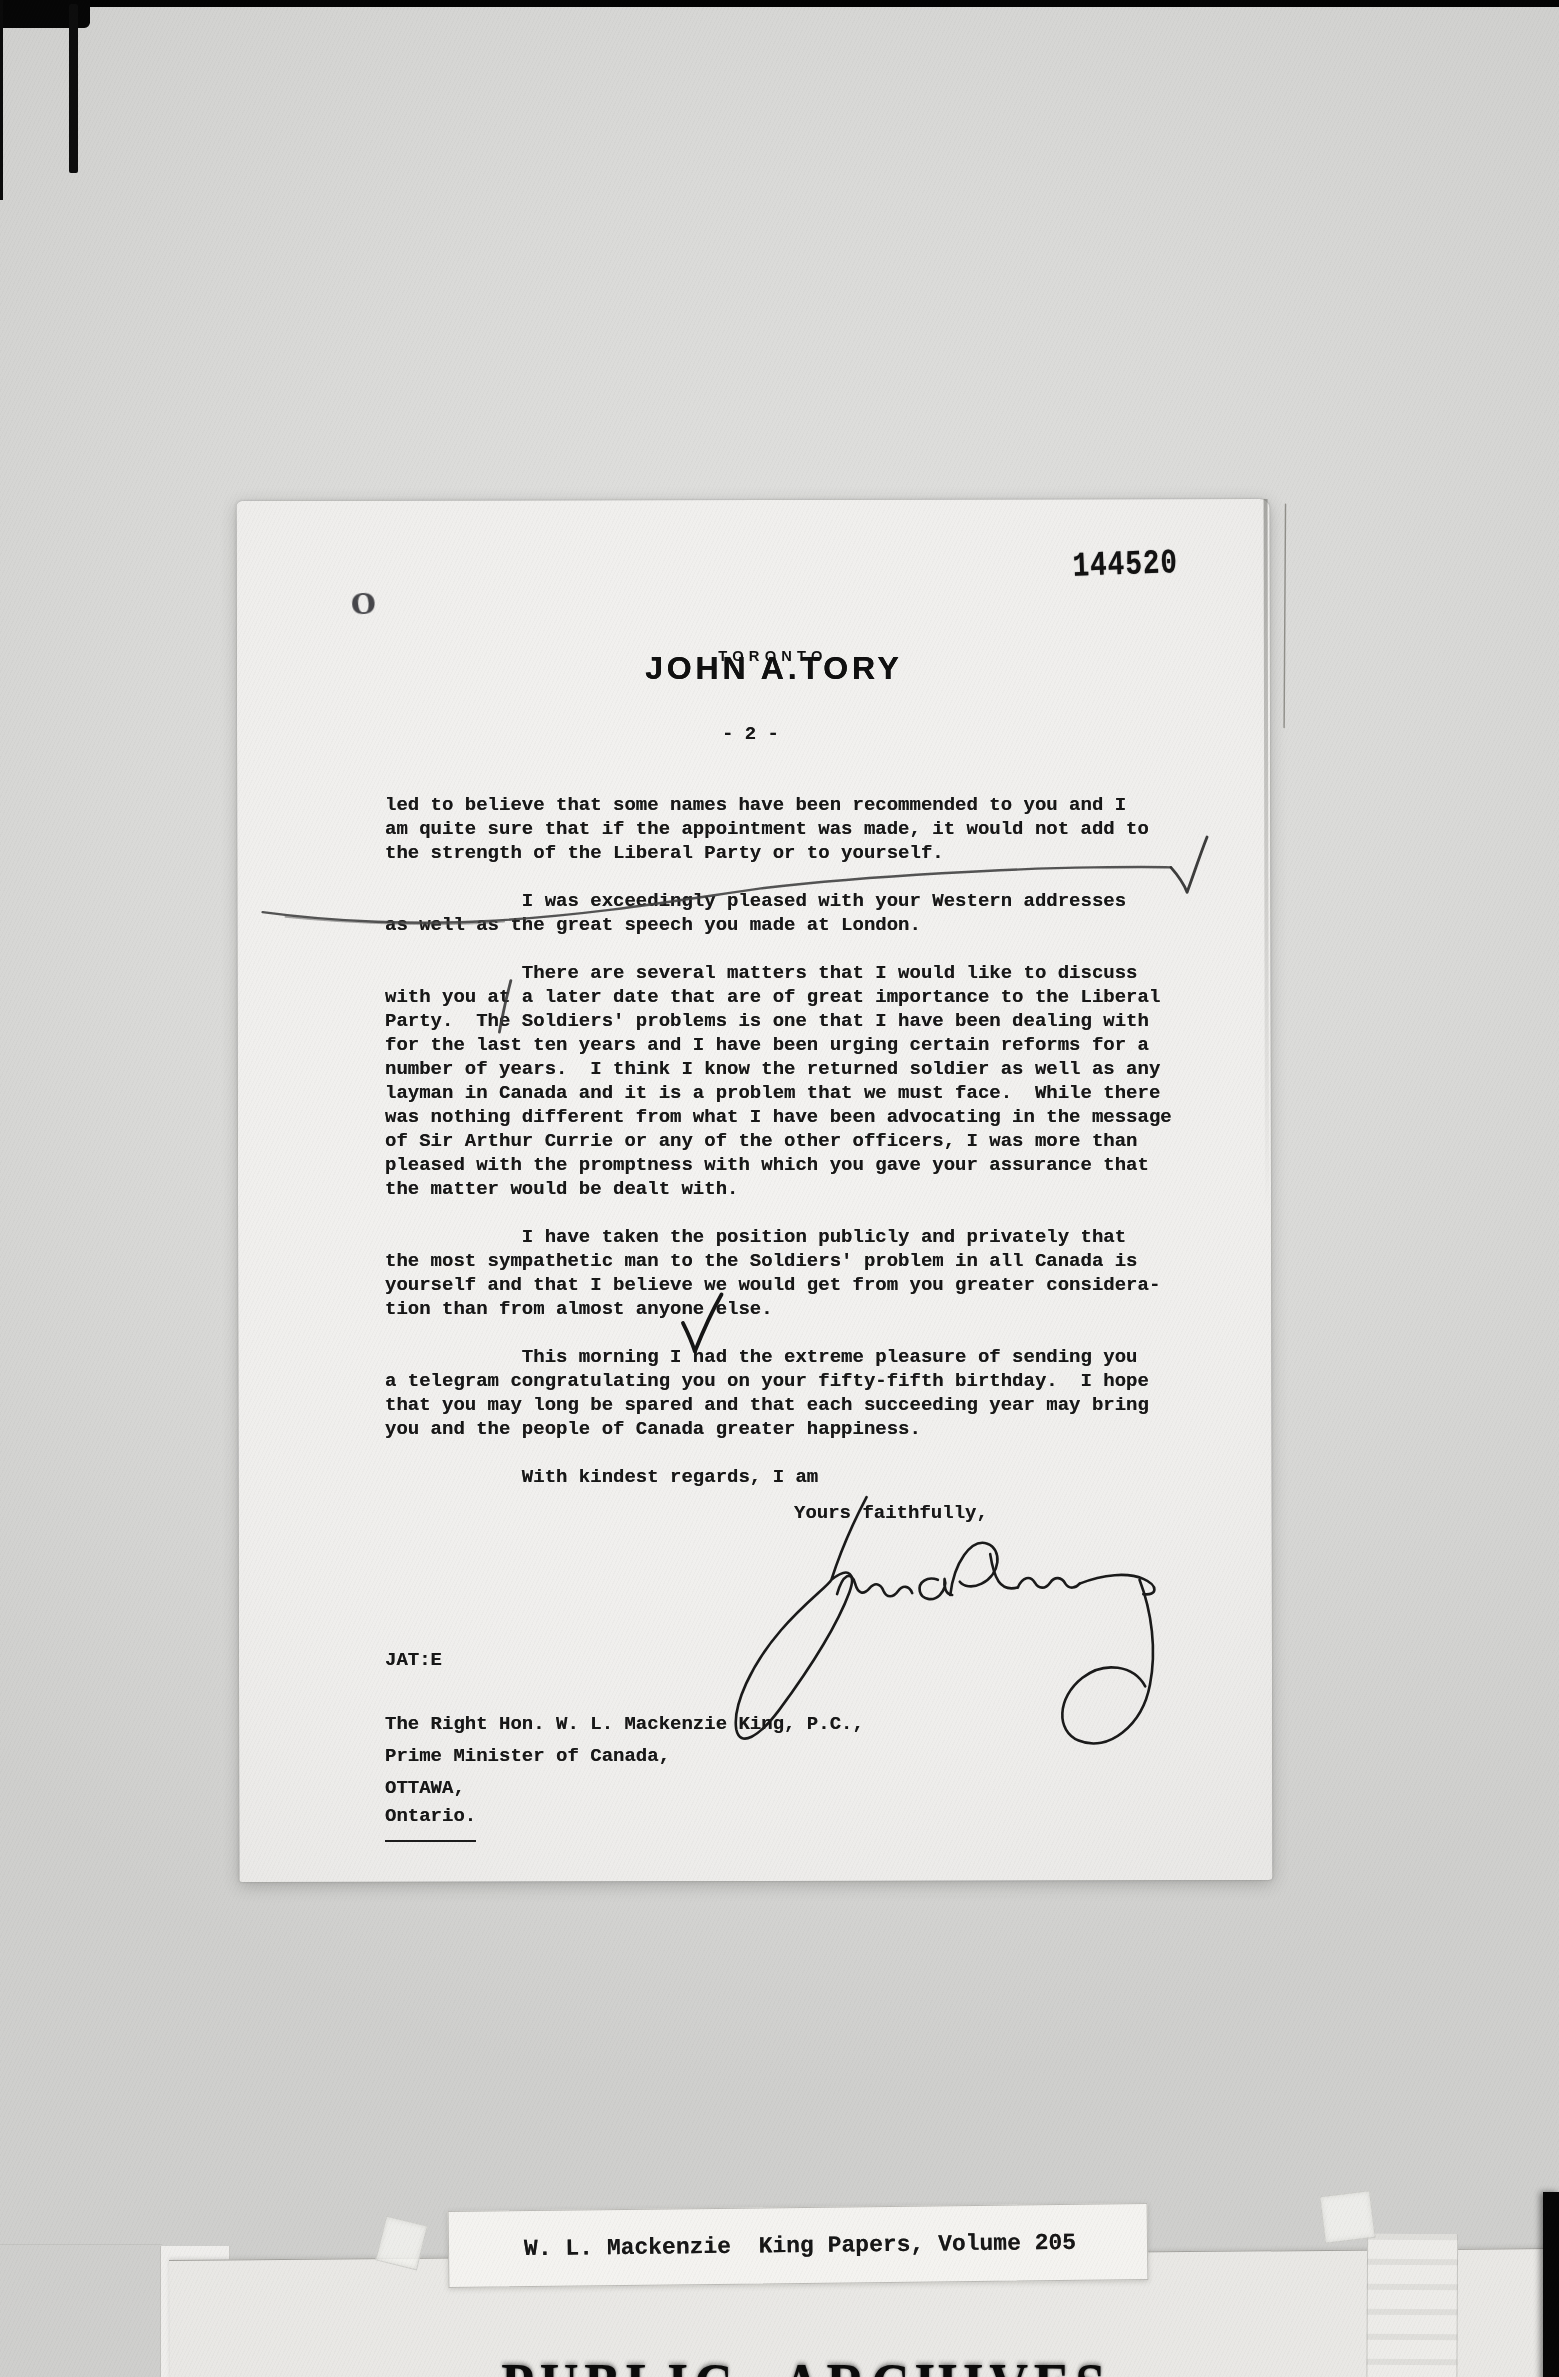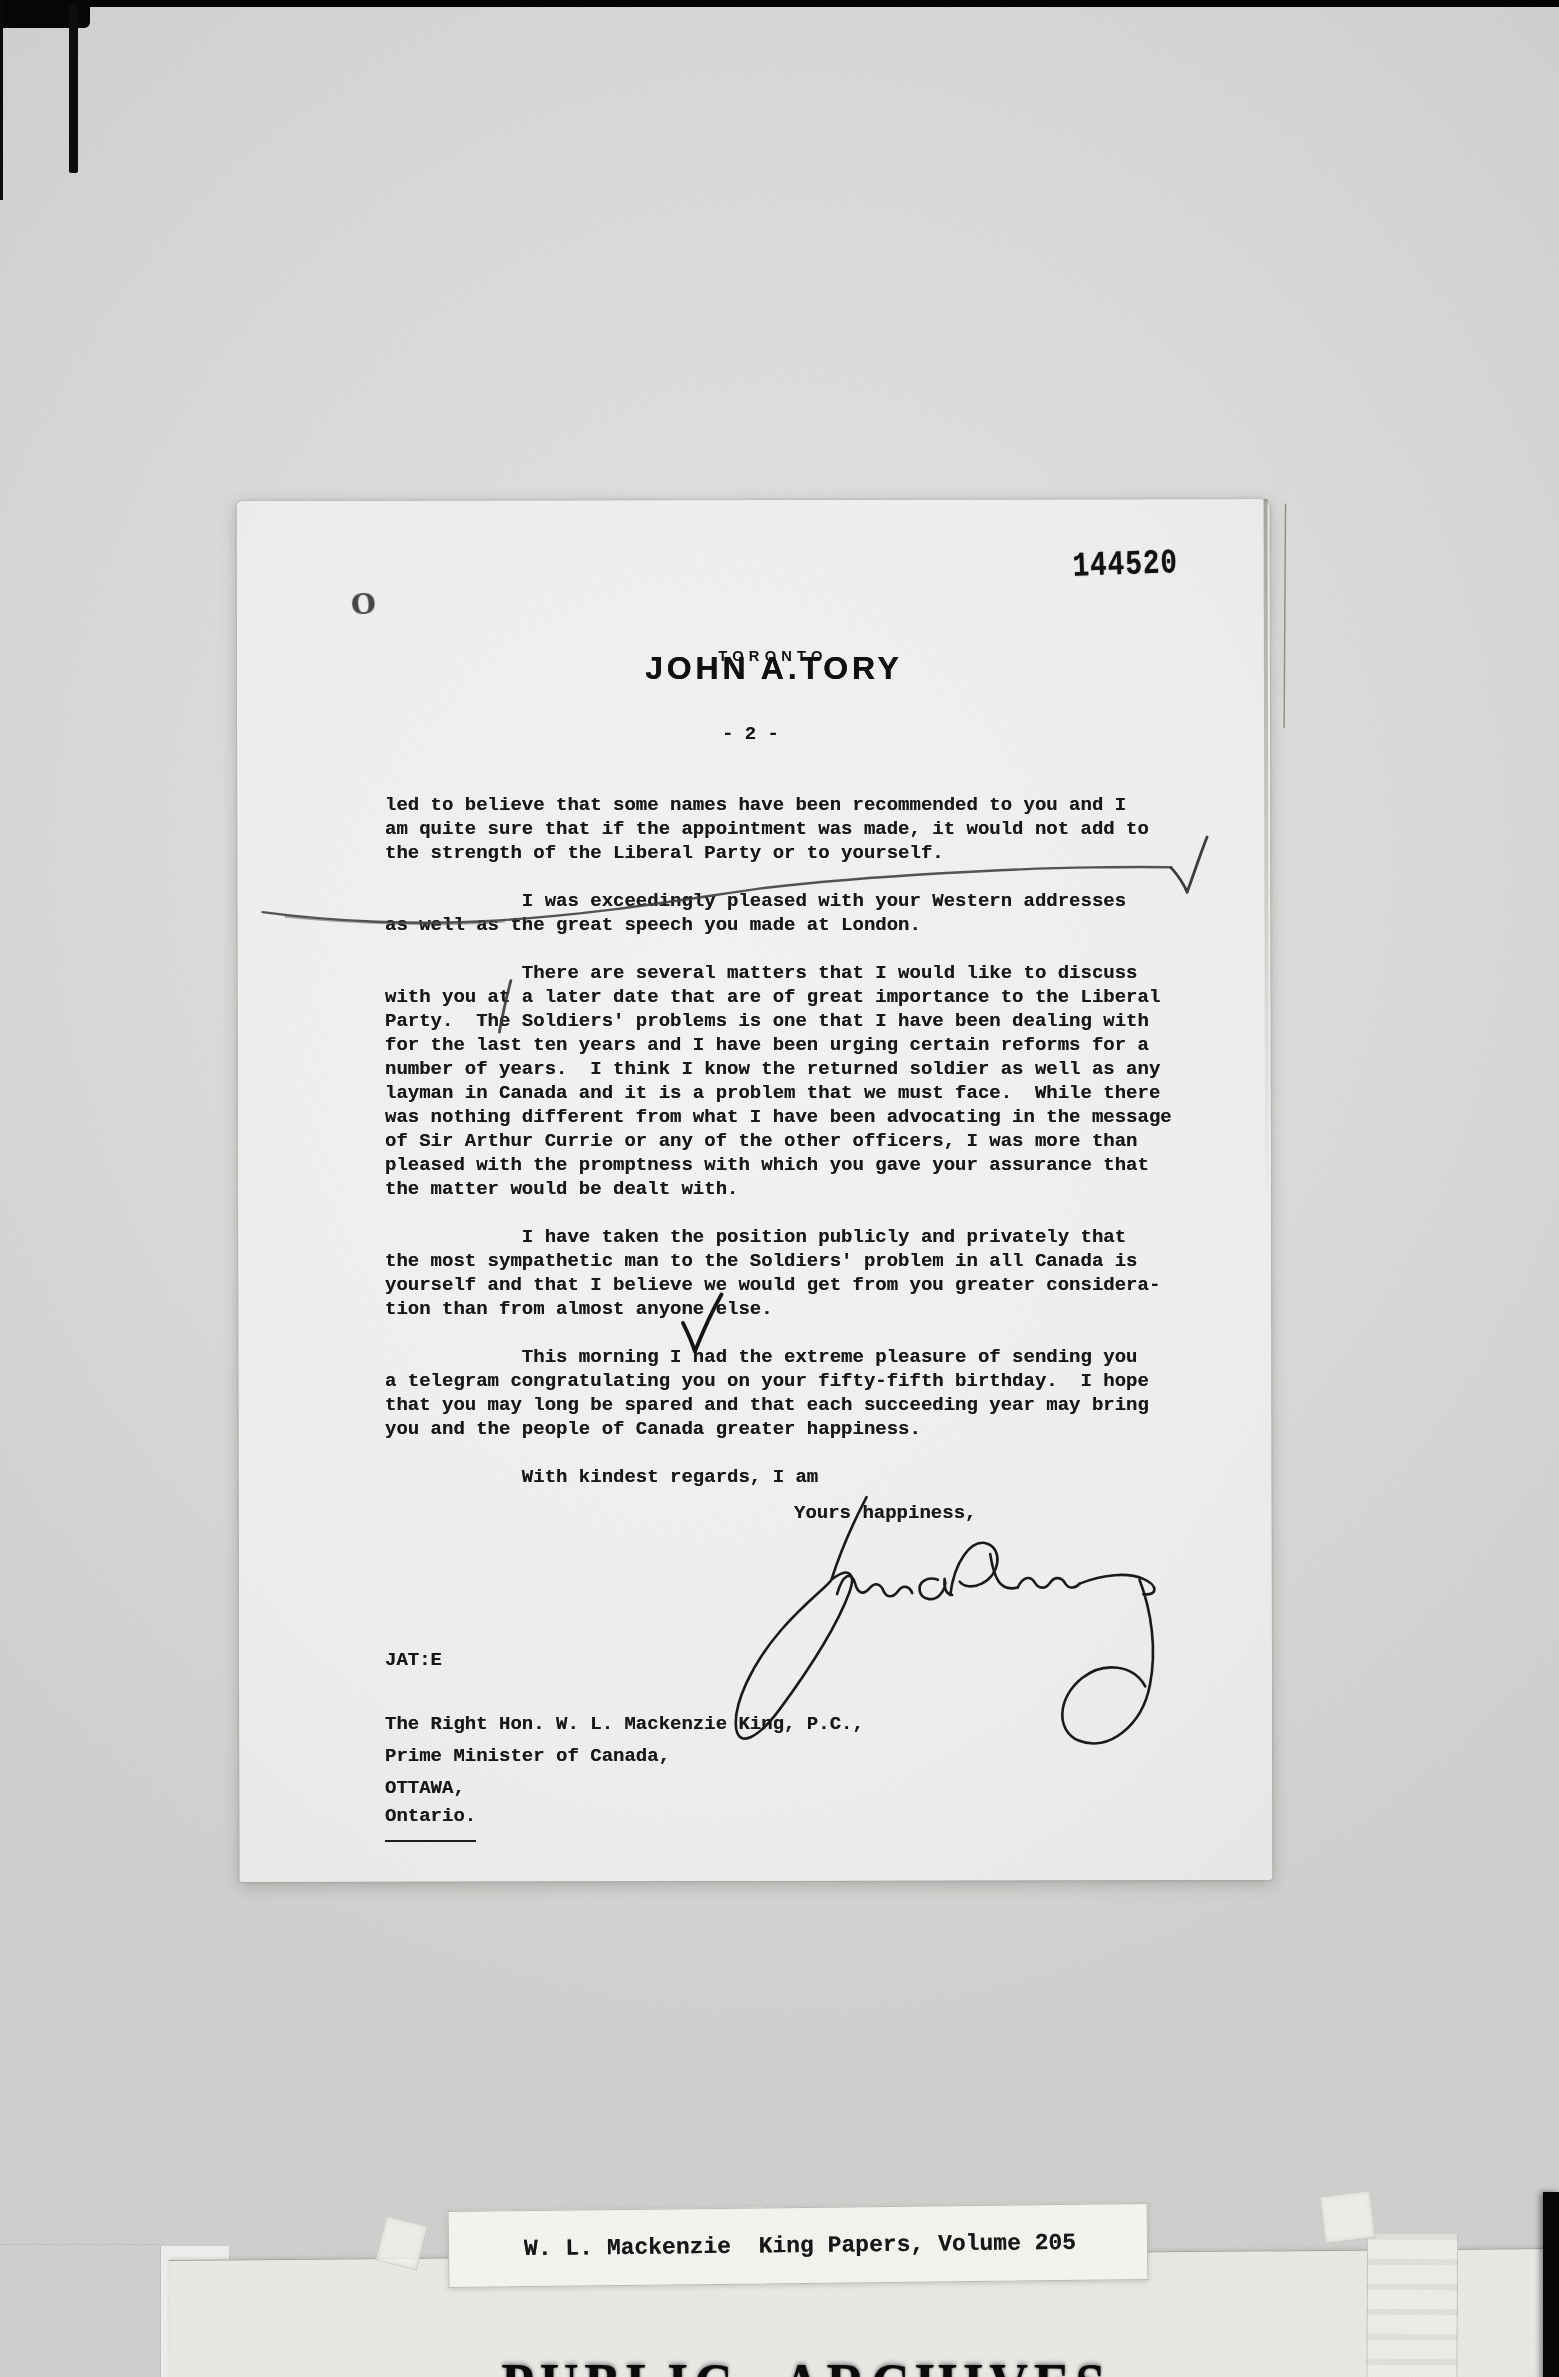--- a/index.html
+++ b/index.html
@@ -120,21 +120,21 @@
 yourself and that I believe we would get from you greater considera-
 tion than from almost anyone else.
 
             This morning I had the extreme pleasure of sending you
 a telegram congratulating you on your fifty-fifth birthday.  I hope
 that you may long be spared and that each succeeding year may bring
 you and the people of Canada greater happiness.
 
             With kindest regards, I am</pre>
 
-  <div class="valediction mono">Yours happiness,</div>
+  <div class="valediction mono">Yours faithfully,</div>
 
   <div class="footer-block">
     <pre class="mono">JAT:E
 
 The Right Hon. W. L. Mackenzie King, P.C.,
 Prime Minister of Canada,
 OTTAWA,</pre>
     <span class="underlined mono">Ontario.</span>
   </div>
 

